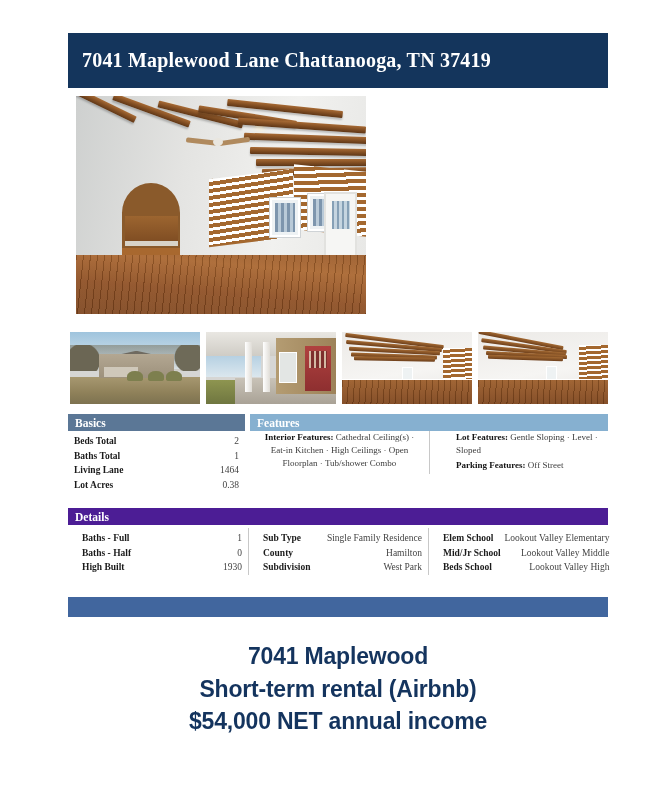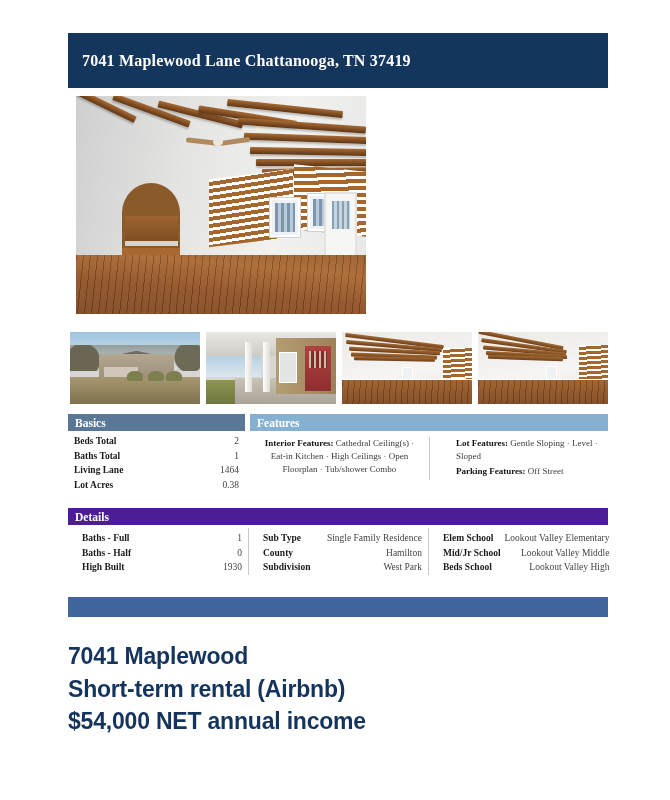--- a/index.html
+++ b/index.html
@@ -28,21 +28,21 @@
     width: 540px;
     height: 55px;
     background: #14355c;
     display: flex;
     align-items: center;
   }
   .title-banner .title-text {
     color: #ffffff;
     font-family: "Liberation Serif", "DejaVu Serif", serif;
     font-weight: bold;
-    font-size: 16px;
+    font-size: 20px;
     letter-spacing: 0.2px;
     padding-left: 14px;
     white-space: nowrap;
     text-align: right;
   }
 
   
   .hero {
     position: absolute;
     left: 76px;
@@ -271,21 +271,21 @@
   }
   table.kv td.v {
     text-align: right;
     color: #444444;
     padding-right: 6px;
     white-space: nowrap;
   }
 
   .feat-body {
     display: flex;
-    margin-top: 6px;
+    margin-top: 0;
     font-size: 9px;
     line-height: 1.45;
   }
   .feat-col {
     width: 50%;
     box-sizing: border-box;
     padding: 0 8px;
     color: #3c3c3c;
   }
   .feat-col.left  { text-align: center; }
@@ -318,20 +318,21 @@
     top: 597px;
     width: 540px;
     height: 20px;
     background: #41669e;
   }
   .pitch {
     position: absolute;
     left: 68px;
     top: 640px;
     width: 540px;
+    text-align: center;
     font-family: "Liberation Sans", "DejaVu Sans", sans-serif;
     font-weight: bold;
     font-size: 23px;
     color: #14345e;
     line-height: 1.42;
     letter-spacing: -0.2px;
   }
   .pitch div { white-space: nowrap; }
 </style>
 </head>

